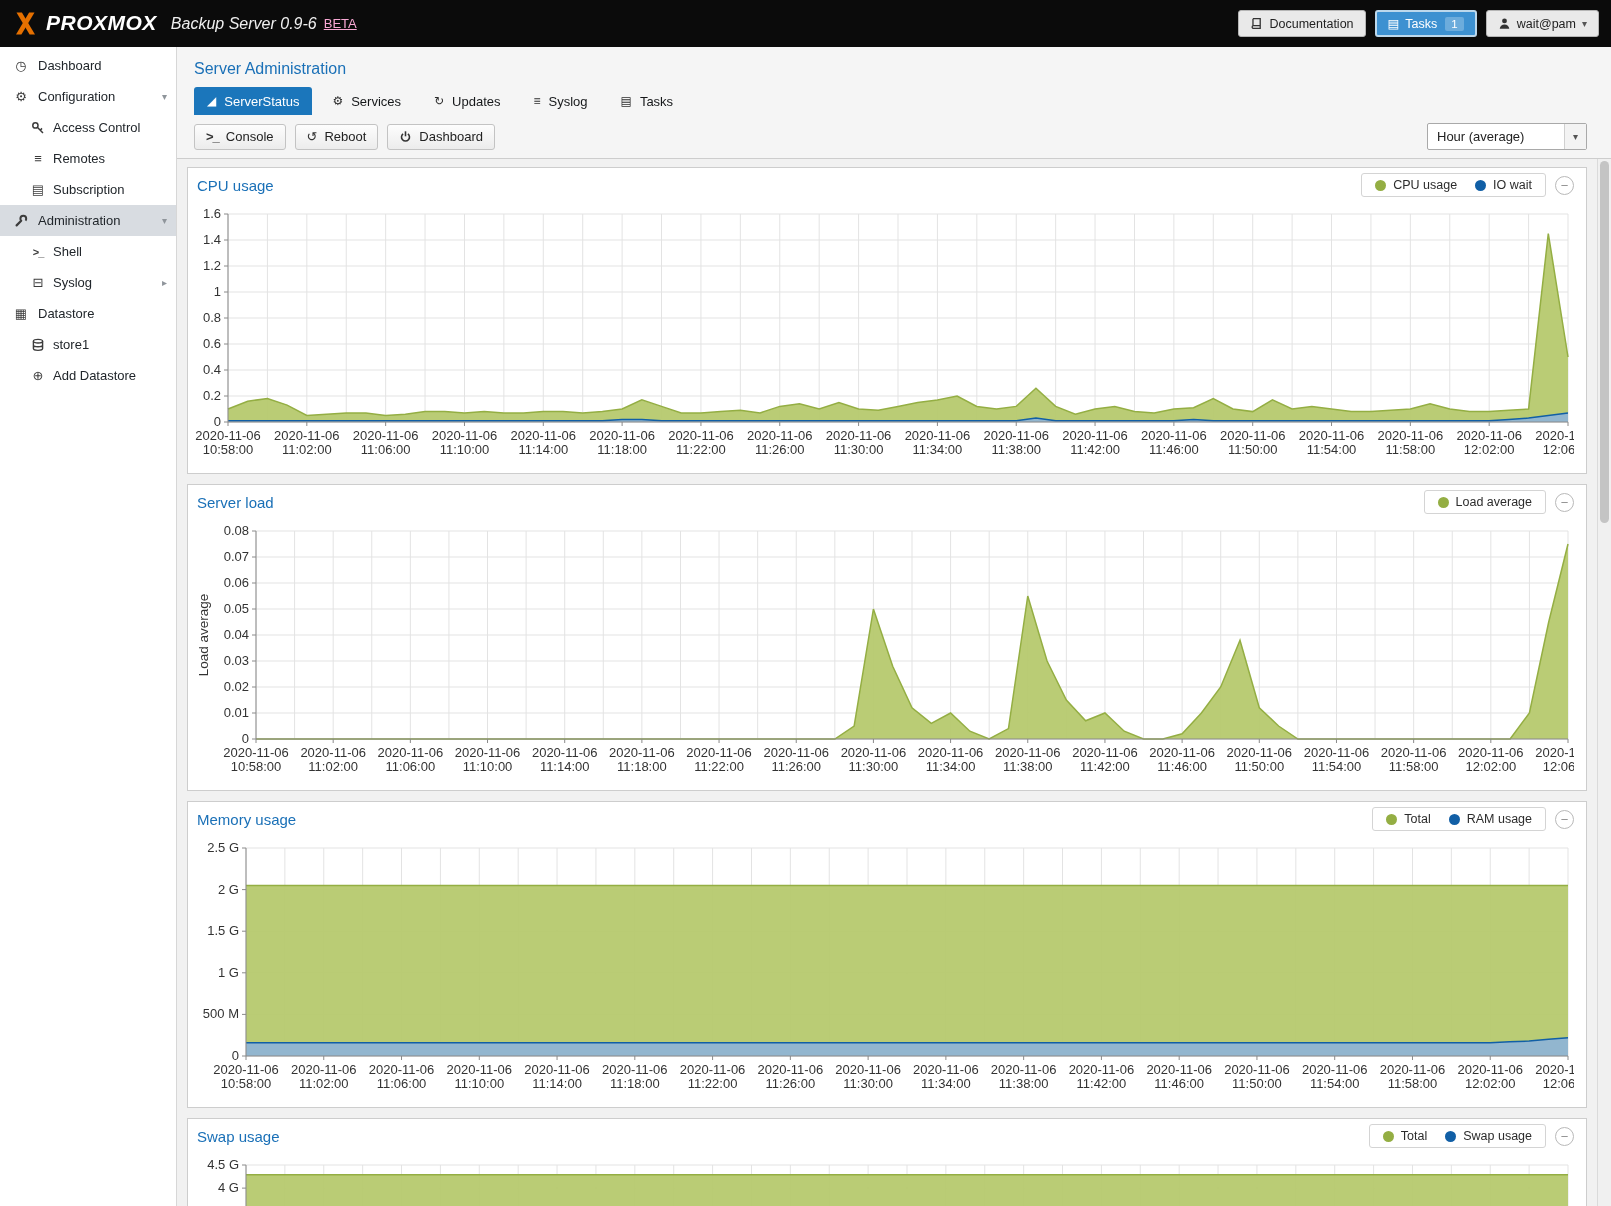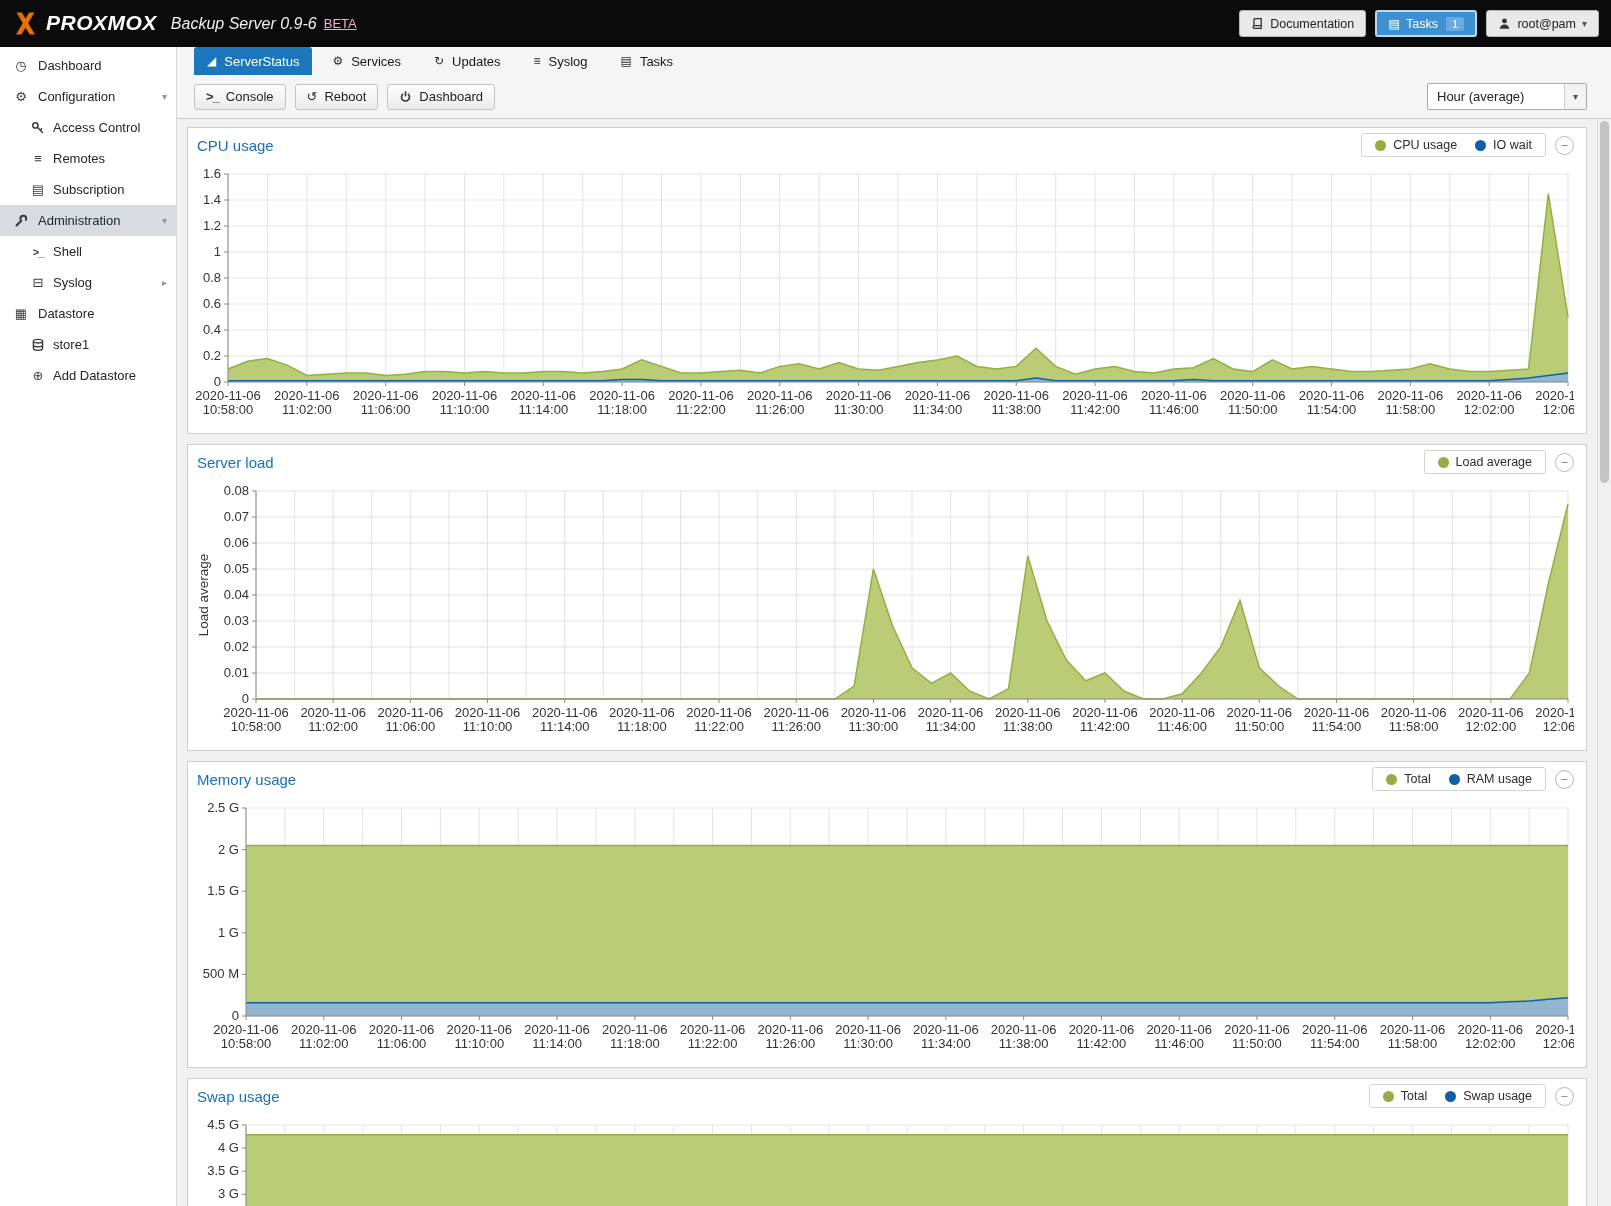--- a/index.html
+++ b/index.html
@@ -95,21 +95,21 @@
         <span>Tasks</span>
         <span class="badge">1</span>
       </button>
       <button class="top-btn">
         <span class="ico">
           <svg width="13" height="13" viewBox="0 0 14 14">
               <circle cx="7" cy="4.2" r="2.6" fill="currentColor"></circle>
               <path d="M1.9 12.6 a5.1 4.6 0 0 1 10.2 0 Z" fill="currentColor"></path>
             </svg>
         </span>
-        <span>root@pam</span>
+        <span>wait@pam</span>
         <span class="caret">▾</span>
       </button>
     </div>
   </header>
 
   <div class="app">
 
     <nav class="sidebar">
       <div class="side-item">
         <span class="sicon">◷</span>
@@ -169,20 +169,21 @@
         </span>
         <span>store1</span>
       </div>
       <div class="side-item child">
         <span class="sicon">⊕</span>
         <span>Add Datastore</span>
       </div>
     </nav>
 
     <main class="main">
+      <div class="page-title">Server Administration</div>
 
       <div class="tabbar">
         <div class="tab active">
           <span class="ticon">◢</span>
           <span>ServerStatus</span>
         </div>
         <div class="tab">
           <span class="ticon">⚙</span>
           <span>Services</span>
         </div>

